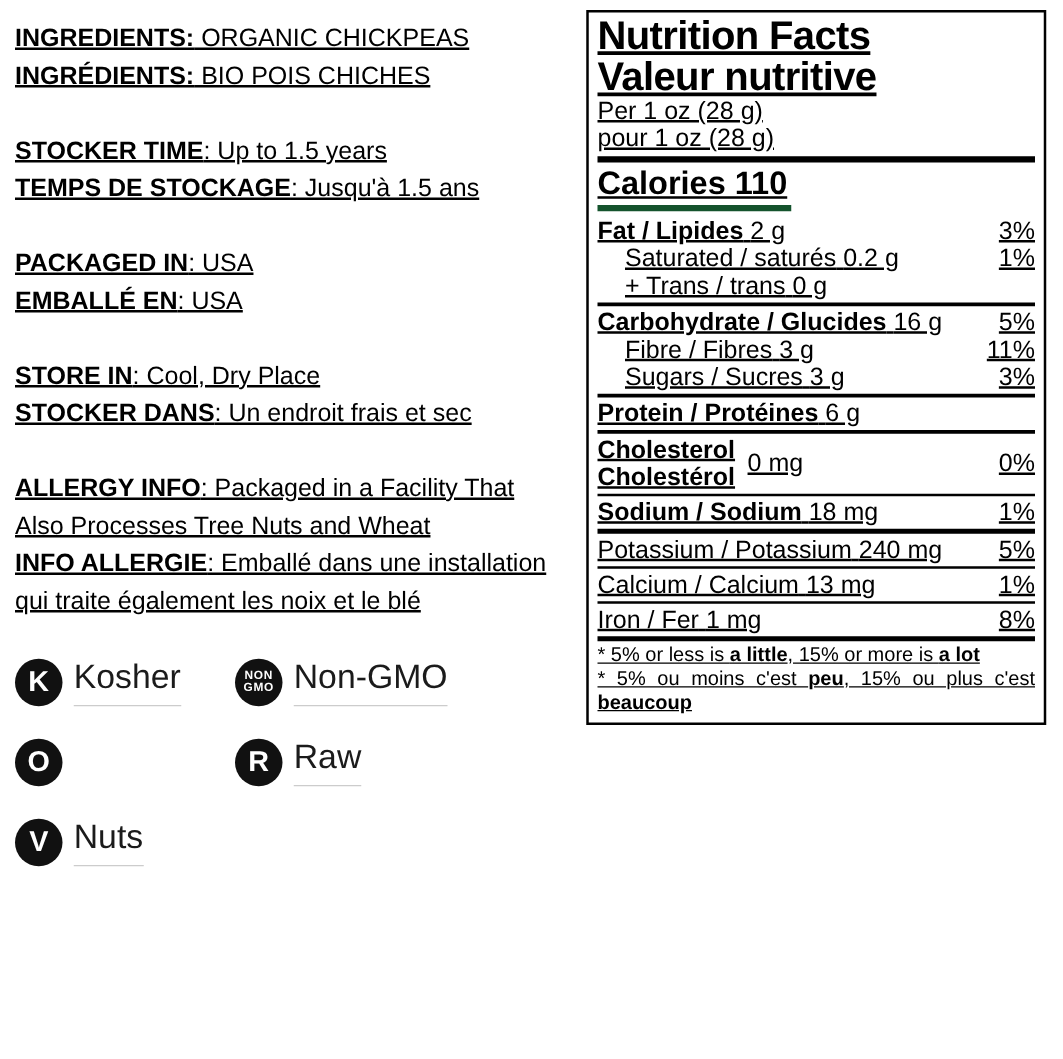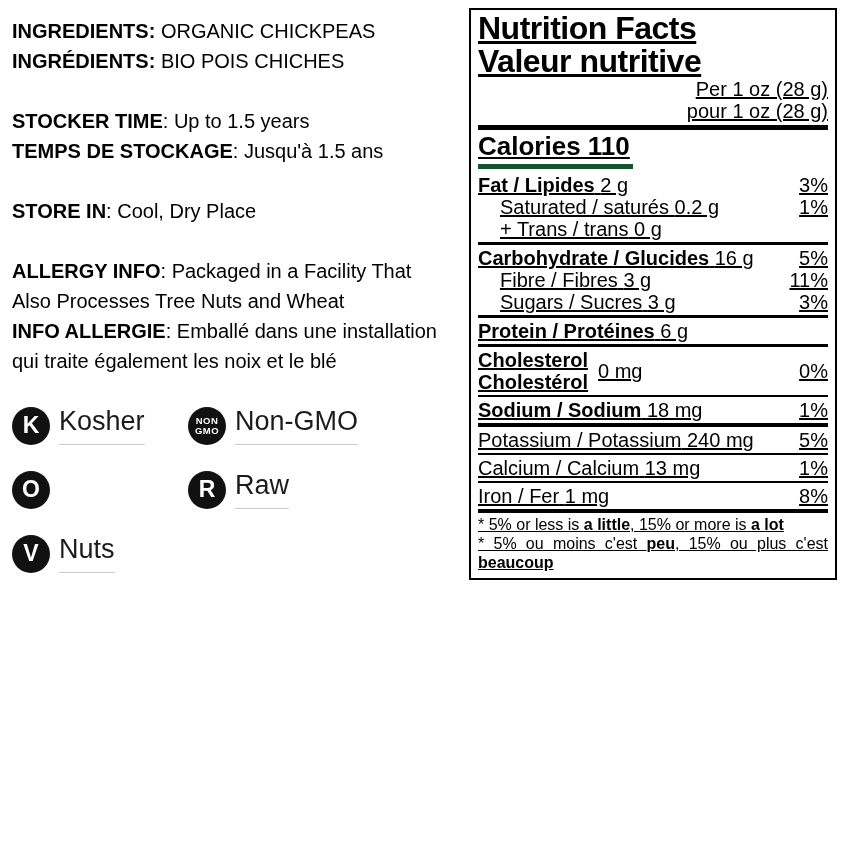--- a/index.html
+++ b/index.html
@@ -1,38 +1,38 @@
 <!DOCTYPE html>
 <html><head>
 <meta charset="utf-8">
 <style>
   html,body{margin:0;padding:0;background:#fff;}
   .page{position:relative;width:850px;height:847px;background:#ffffff;overflow:hidden;
         font-family:"Liberation Sans","DejaVu Sans",sans-serif;color:#000;}
 
   
   .left-col{position:absolute;left:12px;top:16px;width:462px;font-size:20px;line-height:30px;}
-  .block{margin-bottom:30px;}
+  .block{margin-bottom:30px;text-decoration:underline;}
   .b{font-weight:bold;}
 
   
   .badges{display:grid;grid-template-columns:176px 1fr;row-gap:25px;margin-top:0;}
   .badge{display:flex;align-items:center;gap:9px;}
   .bcircle{width:38px;height:38px;border-radius:50%;background:#111;color:#fff;
            display:flex;flex-direction:column;align-items:center;justify-content:center;
            font-weight:bold;flex:0 0 38px;}
   .bletter{font-size:23px;line-height:23px;}
   .bl2{font-size:9.5px;line-height:9.5px;letter-spacing:.5px;}
   .blabel{font-size:27px;line-height:30px;color:#1b1b1b;border-bottom:1px solid #cccccc;padding-bottom:8px;}
 
   
   .nft{position:absolute;left:469px;top:8px;width:368px;min-height:519px;box-sizing:border-box;
        border:2px solid #000;padding:2px 7px 6px 7px;font-size:20px;text-decoration:underline;}
   .nft-title{font-size:32px;font-weight:bold;line-height:33px;letter-spacing:-0.5px;}
-  .serving{font-size:20px;line-height:22px;text-align:right;}
+  .serving{font-size:20px;line-height:22px;}
   .rule{background:#000;}
   .r5{height:5px;margin:3px 0 2px;}
   .r4{height:4px;margin:2px 0;}
   .r3{height:3px;margin:2px 0;}
   .r2{height:2px;margin:2px 0;}
   .cal-row{display:flex;justify-content:space-between;align-items:flex-start;margin:2px 0 5px;}
   .cal-left{font-size:26px;font-weight:bold;line-height:28px;border-bottom:5px solid #14532d;padding:0 3px 4px 0;}
   .dv-head{text-align:right;font-weight:bold;font-size:16px;line-height:19px;padding-top:2px;}
   .nrow{display:flex;justify-content:space-between;line-height:22px;font-size:20px;}
   .nrow .nm-b{font-weight:bold;}
@@ -54,23 +54,28 @@
     <div class="block">
       <div><span class="b">INGREDIENTS:</span><span> ORGANIC CHICKPEAS</span></div>
       <div><span class="b">INGRÉDIENTS:</span><span> BIO POIS CHICHES</span></div>
     </div>
 
     <div class="block">
       <div><span class="b">STOCKER TIME</span><span>: Up to 1.5 years</span></div>
       <div><span class="b">TEMPS DE STOCKAGE</span><span>: Jusqu'à 1.5 ans</span></div>
     </div>
 
+    <div class="block">
+      <div><span class="b">PACKAGED IN</span><span>: USA</span></div>
+      <div><span class="b">EMBALLÉ EN</span><span>: USA</span></div>
+    </div>
 
     <div class="block">
       <div><span class="b">STORE IN</span><span>: Cool, Dry Place</span></div>
+      <div><span class="b">STOCKER DANS</span><span>: Un endroit frais et sec</span></div>
     </div>
 
     <div class="block">
       <div><span class="b">ALLERGY INFO</span><span>: Packaged in a Facility That</span></div>
       <div><span>Also Processes Tree Nuts and Wheat</span></div>
       <div><span class="b">INFO ALLERGIE</span><span>: Emballé dans une installation</span></div>
       <div><span>qui traite également les noix et le blé</span></div>
     </div>
 
     <div class="badges">

